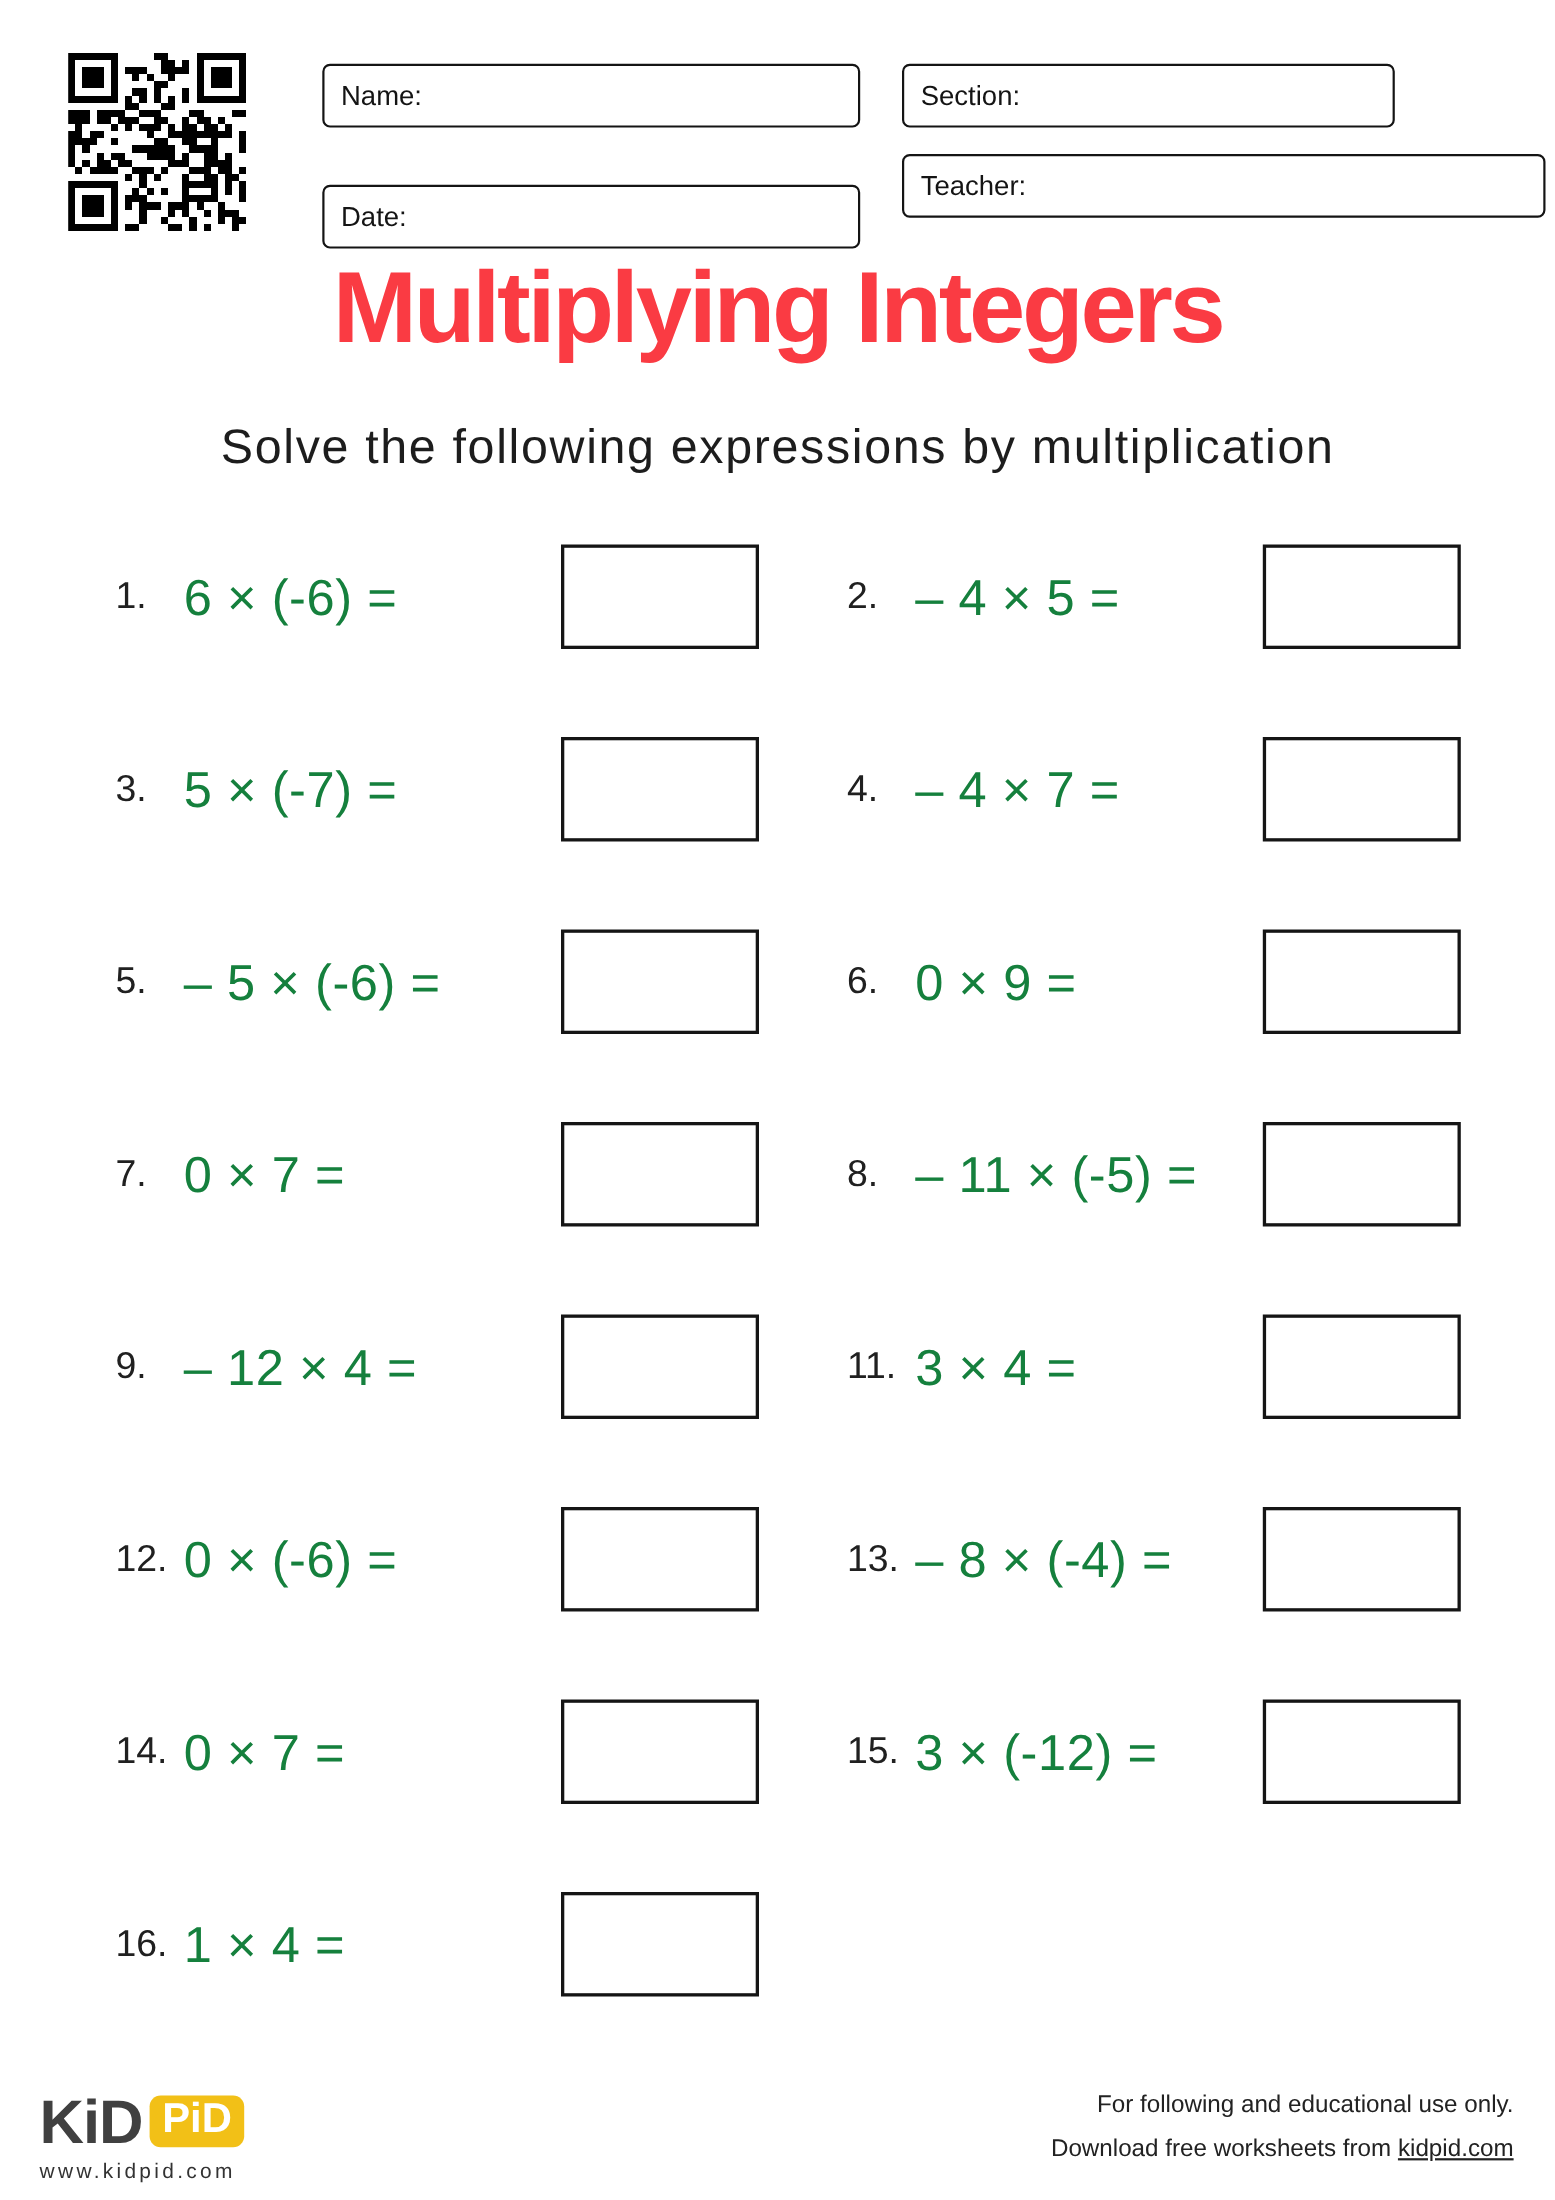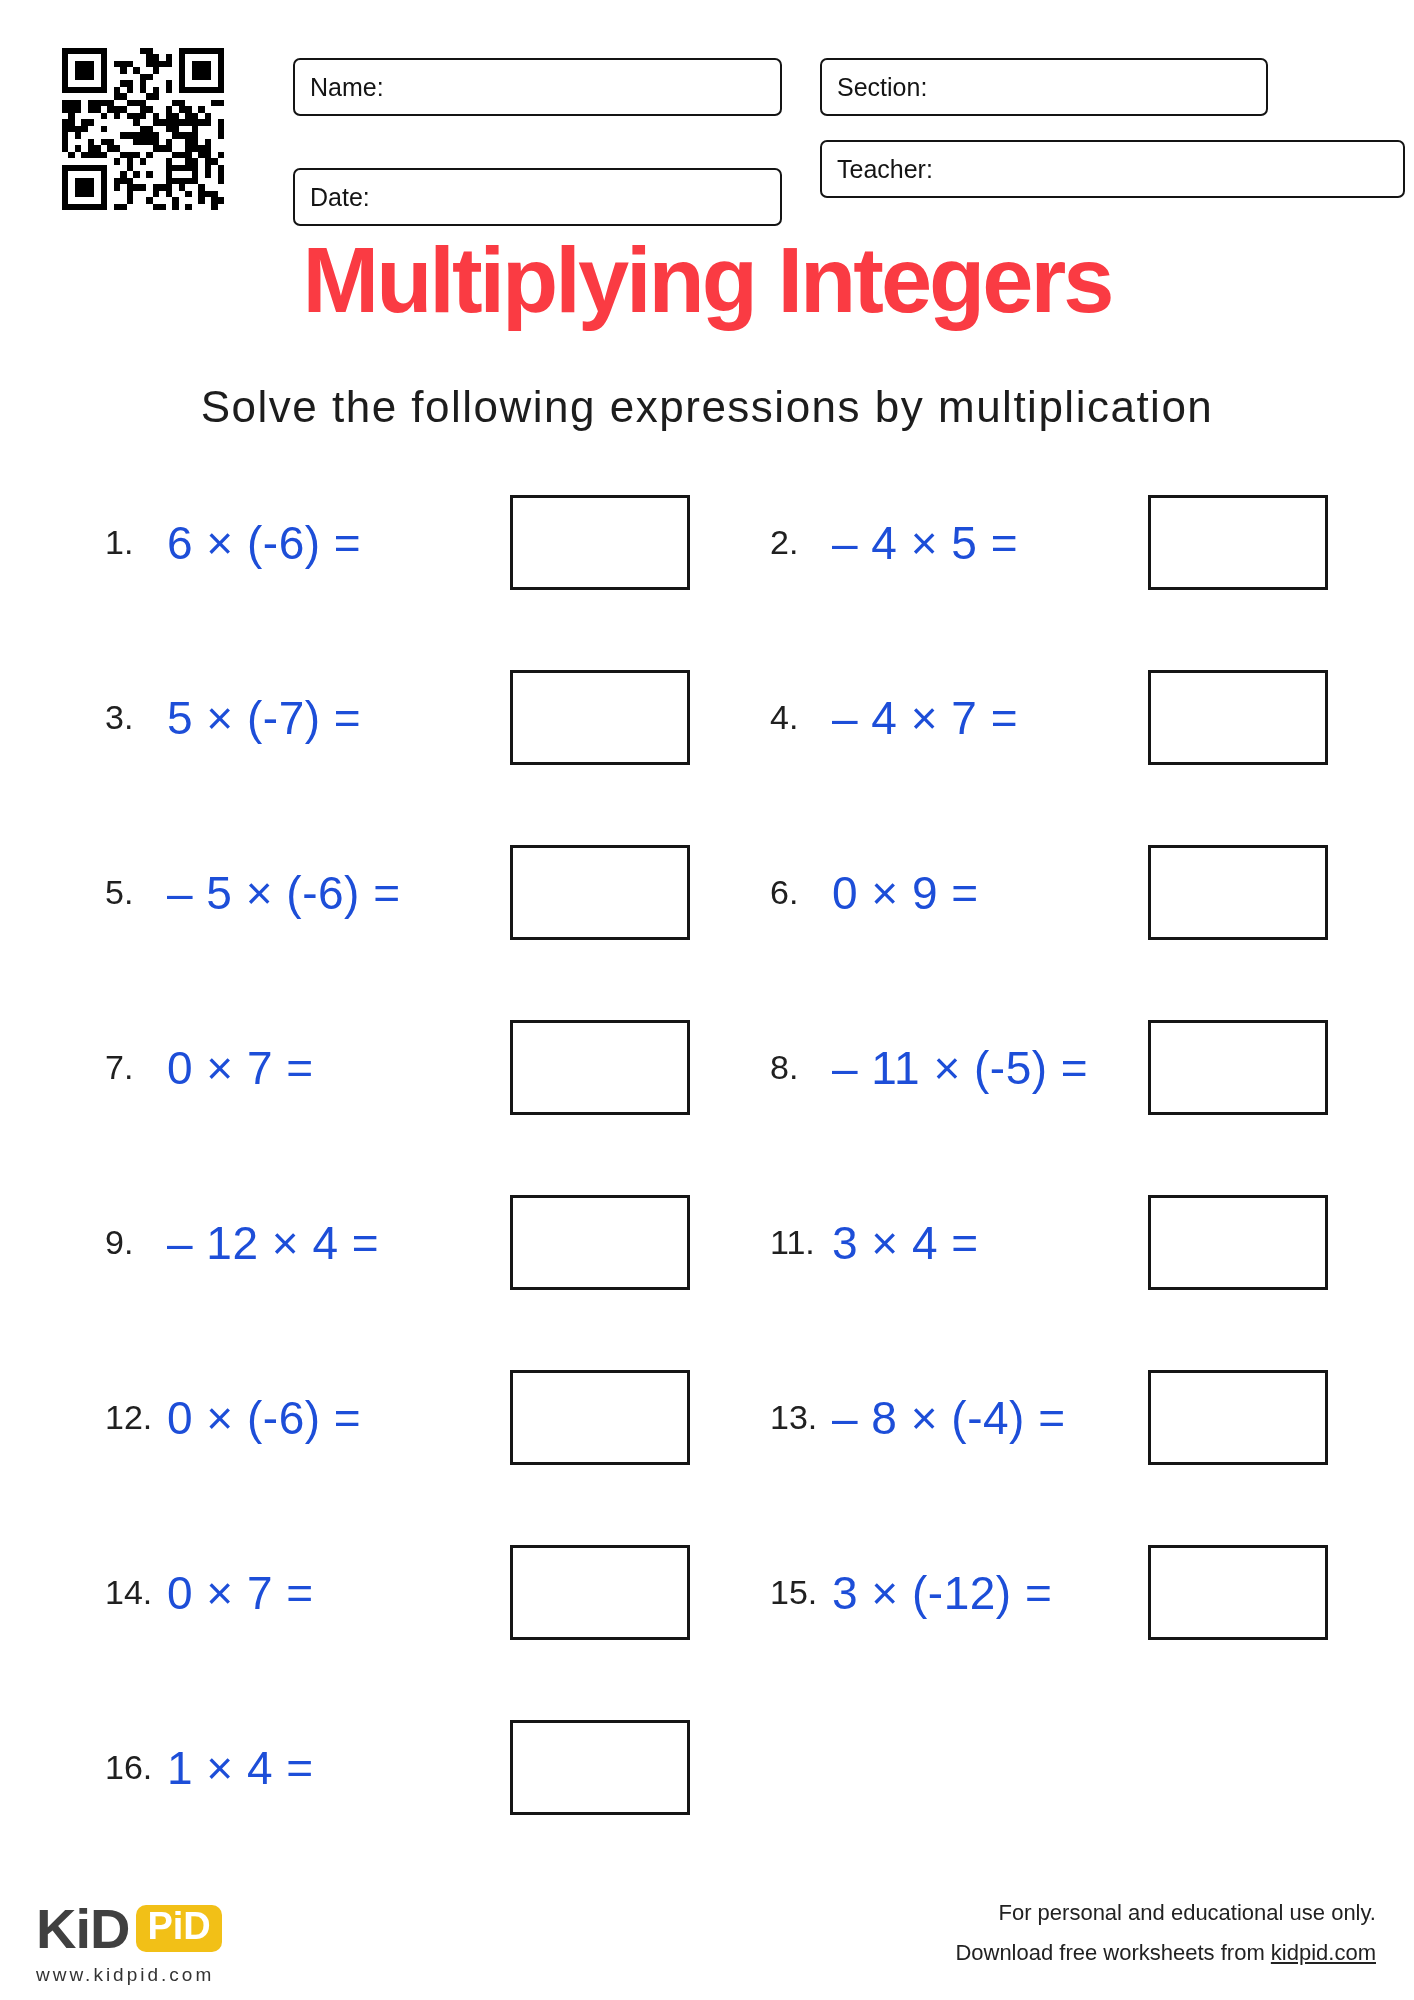--- a/index.html
+++ b/index.html
@@ -61,21 +61,21 @@
     grid-auto-rows:175px;
   }
   .cell { display:flex; align-items:center; }
   .cell:nth-child(odd)  { padding-left:45px; padding-right:17px; }
   .cell:nth-child(even) { padding-left:63px; padding-right:26px; }
   .pnum {
     width:62px; flex:0 0 auto;
     font-size:34px; color:#202020;
   }
   .pexpr {
-    font-size:46px; color:#1d4ed8;
+    font-size:46px; color:#15803d;
     letter-spacing:0.5px;
     white-space:nowrap;
   }
   .answer-box {
     margin-left:auto;
     width:180px; height:95px; flex:0 0 auto;
     border:3px solid #151515;
     background:#fff;
   }
 
@@ -438,17 +438,17 @@
     </div>
   </div>
 
   <div class="logo">
     <span class="logo-kid" style="color: #404040;">KiD</span>
     <span class="logo-pid" style="background: rgb(242, 192, 23);">PiD</span>
   </div>
   <div class="website">www.kidpid.com</div>
 
   <div class="footer-right">
-    <div>For personal and educational use only.</div>
+    <div>For following and educational use only.</div>
     <div><span>Download free worksheets from </span><span class="footer-link">kidpid.com</span></div>
   </div>
 
 </div>
 
 </body></html>

